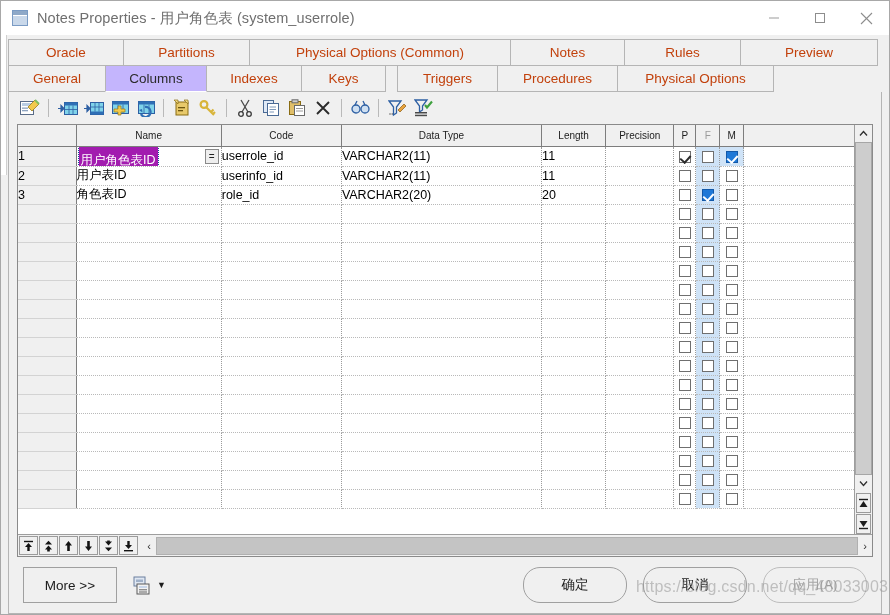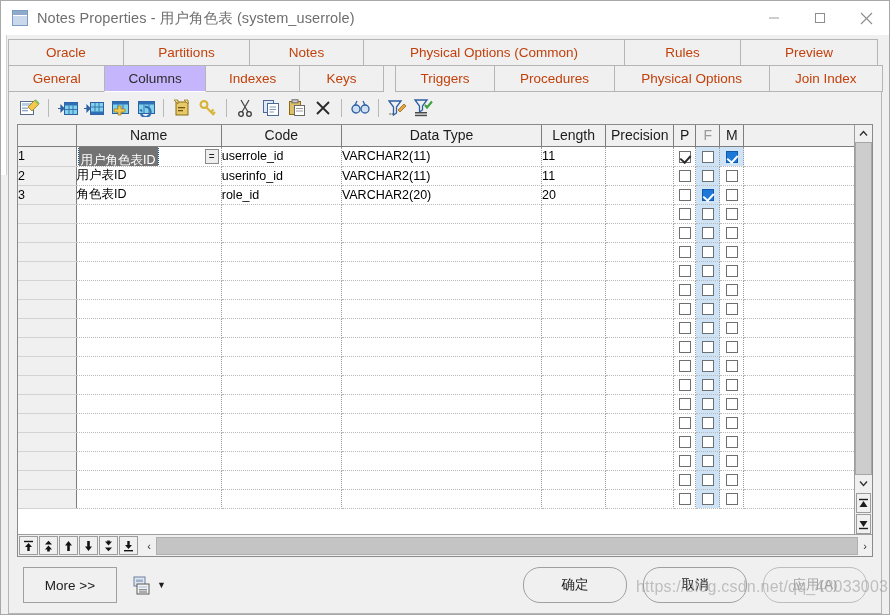--- a/index.html
+++ b/index.html
@@ -130,21 +130,21 @@
 
   table.grid { border-collapse:collapse; table-layout:fixed; width:100%; }
   table.grid th, table.grid td { padding:0; }
 
   th.gh {
     height:21px;
     background:#f0f0f0;
     border-right:1px solid #7d7d7d;
     border-bottom:1px solid #7d7d7d;
     font-weight:normal;
-    font-size:14px;
+    font-size:10px;
     color:#1c1c1c;
     text-align:center;
     white-space:nowrap;
   }
   th.gh.dim { color:#9a9a9a; }
   th.gh.last { border-right:none; }
 
   td.rownum {
     background:#f0f0f0;
     border-right:1px solid #7d7d7d;
@@ -183,21 +183,21 @@
     width:5px; height:8px;
     border:solid #2b2b2b; border-width:0 2px 2px 0;
     transform:rotate(42deg);
   }
   .cbox.blue { background:#1e78d7; border-color:#1258a8; }
   .cbox.blue.on:after { border-color:#ffffff; }
 
   
   .editcell { position:relative; height:19px; display:flex; align-items:center; }
   .edit-sel {
-    background:#737373; color:#ffffff; font-size:12.5px;
+    background:#a21caf; color:#ffffff; font-size:12.5px;
     padding:9px 2px 1px 2px; margin-left:2px;
     outline:1px dotted #0d4f96;
   }
   .edit-drop {
     margin-left:auto; margin-right:2px;
     width:14px; height:15px; border:1px solid #8a8a8a; background:#eeeeee;
     display:flex; align-items:center; justify-content:center;
     font-size:10px; color:#222;
   }
 
@@ -286,34 +286,33 @@
       </div>
     </div>
   </div>
 
   <div id="left-strip"></div>
 
   <div id="tabs-area">
     <div class="tab-row row1" id="tab-row-1">
         <div class="tab" style="width: 116px;">Oracle</div>
         <div class="tab" style="width: 127px;">Partitions</div>
+        <div class="tab" style="width: 262px;">Physical Options (Common)</div>
         <div class="tab" style="width: 115px;">Notes</div>
-        <div class="tab" style="width: 262px;">Physical Options (Common)</div>
         <div class="tab" style="width: 117px;">Rules</div>
         <div class="tab" style="width: 138px;">Preview</div>
       </div>
     <div class="tab-row row2" id="tab-row-2">
         <div class="tab" style="width: 98px;">General</div>
         <div class="tab active" style="width: 102px;">Columns</div>
         <div class="tab" style="width: 96px;">Indexes</div>
         <div class="tab" style="width: 85px;">Keys</div>
         <div class="tab" style="width: 101px; margin-left: 12px;">Triggers</div>
         <div class="tab" style="width: 121px;">Procedures</div>
         <div class="tab" style="width: 157px;">Physical Options</div>
-        <div class="tab" style="width: 115px;">Join Index</div>
       </div>
   </div>
 
   <div id="panel">
 
     <div id="toolbar">
         <div class="tb-btn" title="Properties">
           <svg width="20" height="18" viewBox="0 0 20 18">
             <rect x="0.5" y="2.5" width="13" height="13" fill="#ffffff" stroke="#5a6c88"></rect>
             <rect x="2" y="4" width="10" height="3" fill="#b9cde4"></rect>

